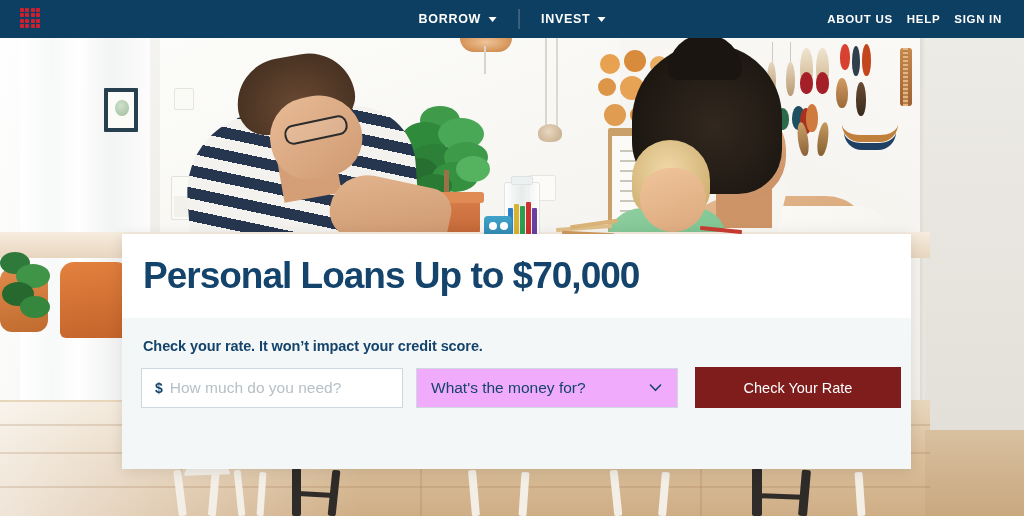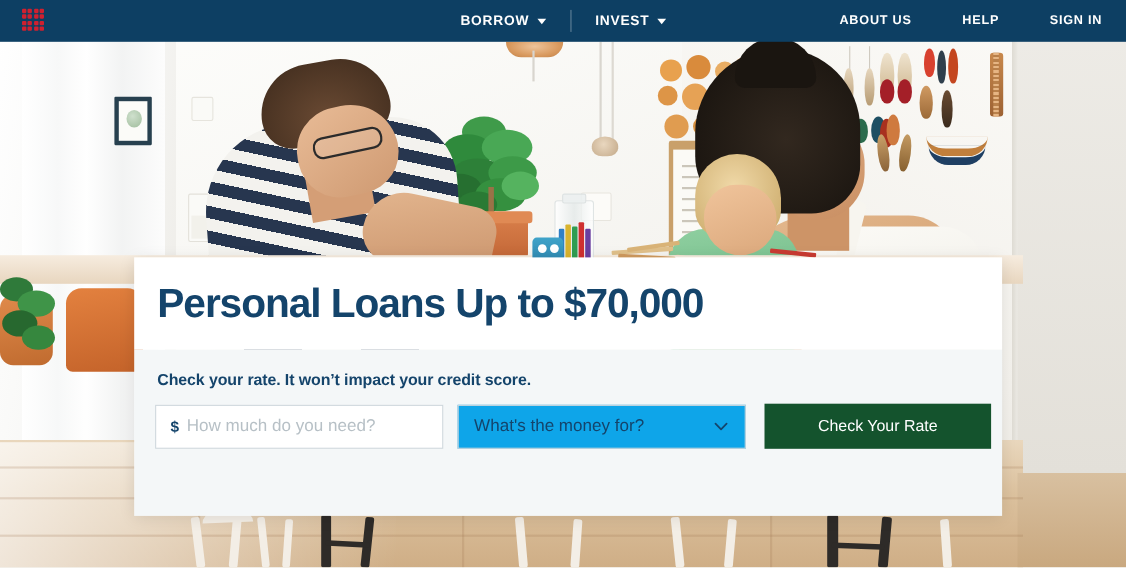--- a/index.html
+++ b/index.html
@@ -200,21 +200,21 @@
 
   .nav-center { position:absolute; left:50%; top:0; transform:translateX(-50%);
                 height:38px; display:flex; align-items:center; gap:0; }
   .nav-item { color:#fff; font-size:12.5px; font-weight:bold; letter-spacing:.7px;
               padding:0 22px; display:flex; align-items:center; gap:7px; cursor:pointer; }
   .caret { width:0; height:0; border-left:4px solid transparent;
            border-right:4px solid transparent; border-top:5px solid #fff; }
   .nav-div { width:1px; height:20px; background:rgba(255,255,255,.35); }
 
   .nav-right { position:absolute; right:22px; top:0; height:38px;
-               display:flex; align-items:center; gap:46px; }
+               display:flex; align-items:center; gap:14px; }
   .nav-r-item { color:#fff; font-size:11.5px; font-weight:bold; letter-spacing:.7px; cursor:pointer; }
 
   
   #card { position:absolute; left:122px; top:234px; width:789px; height:235px; z-index:30;
           box-shadow:0 2px 14px rgba(0,0,0,.10); }
   .card-top { background:#ffffff; height:84px; display:flex; align-items:center; padding:0 0 0 21px; }
   .headline { color:#14446b; font-size:37px; font-weight:bold; letter-spacing:-1px; white-space:nowrap; }
   .card-bot { background:#f4f7f8; height:151px; position:relative; padding:0 21px; }
 
   .subhead { position:absolute; left:21px; top:20px; color:#14446b;
@@ -225,21 +225,21 @@
   .priv-txt { line-height:1.2; }
   .priv-1 { color:#c6c6c1; font-size:12px; }
   .priv-2 { color:#c6c6c1; font-size:9px; letter-spacing:2.1px; }
 
   .form-row { position:absolute; left:19px; top:49px; display:flex; align-items:center; gap:4px; }
   .amount-box { width:262px; height:40px; background:#fff; border:1px solid #cfd8dd;
                 display:flex; align-items:center; padding:0 13px; gap:7px; }
   .dollar { color:#14446b; font-size:14px; font-weight:bold; }
   .amount-ph { color:#b7c0c6; font-size:15.5px; }
 
-  .select-box { width:262px; height:40px; background:#0ea5e9; border:1px solid #cfd8dd;
+  .select-box { width:262px; height:40px; background:#f0abfc; border:1px solid #cfd8dd;
                 display:flex; align-items:center; justify-content:space-between; padding:0 14px;
                 margin-left:9px; cursor:pointer;text-align:right; }
   .select-val { color:#14446b; font-size:15.5px; }
   .chev { width:15px; height:15px; flex:none; }
 
   .cta { width:206px; height:41px; background:#f20000; color:#fff;
          display:flex; align-items:center; justify-content:center;
          font-size:14.5px; margin-left:13px; cursor:pointer; }
 
   .mail-row { position:absolute; left:0; right:0; top:103px;
@@ -473,20 +473,20 @@
         <span class="amount-ph">How much do you need?</span>
       </div>
 
       <div class="select-box">
         <span class="select-val">What's the money for?</span>
         <svg class="chev" viewBox="0 0 16 16">
           <path d="M2.6 5.4 L8 11 L13.4 5.4" fill="none" stroke="#14446b" stroke-width="1.7" stroke-linecap="round" stroke-linejoin="round"></path>
         </svg>
       </div>
 
-      <div class="cta" style="background: #14532d;">
+      <div class="cta" style="background: #7f1d1d;">
         <span>Check Your Rate</span>
       </div>
     </div>
 
 
   </div>
 </div>
 
 </body></html>

